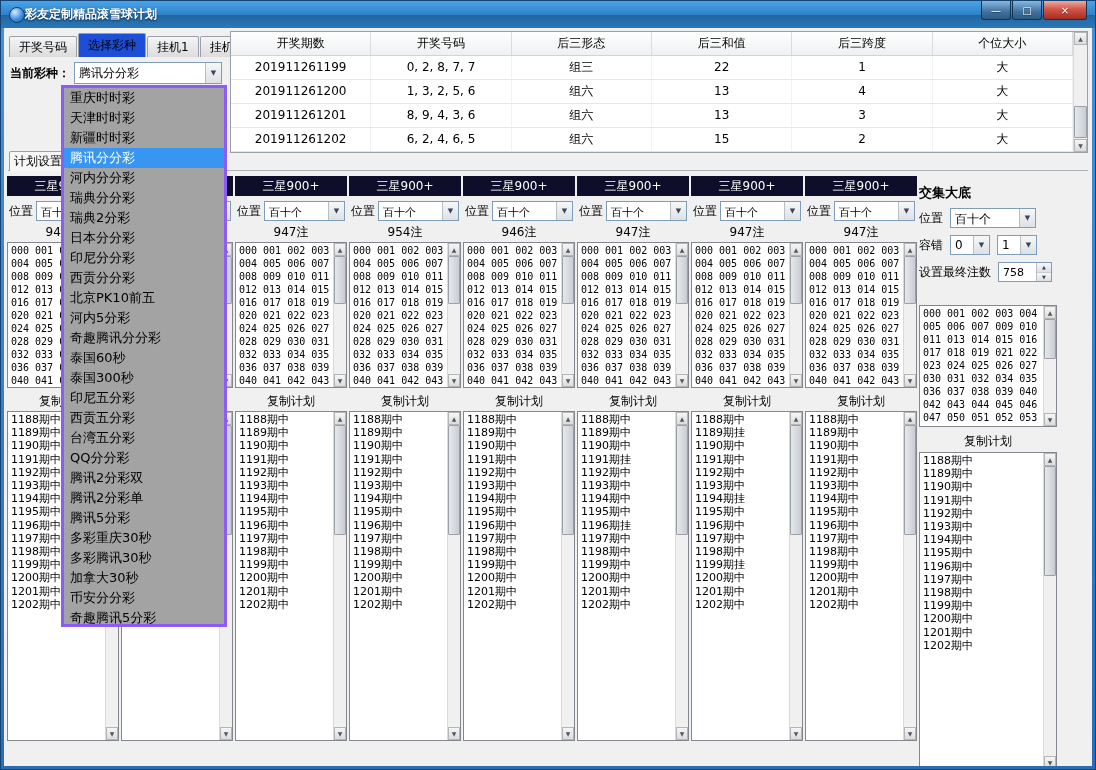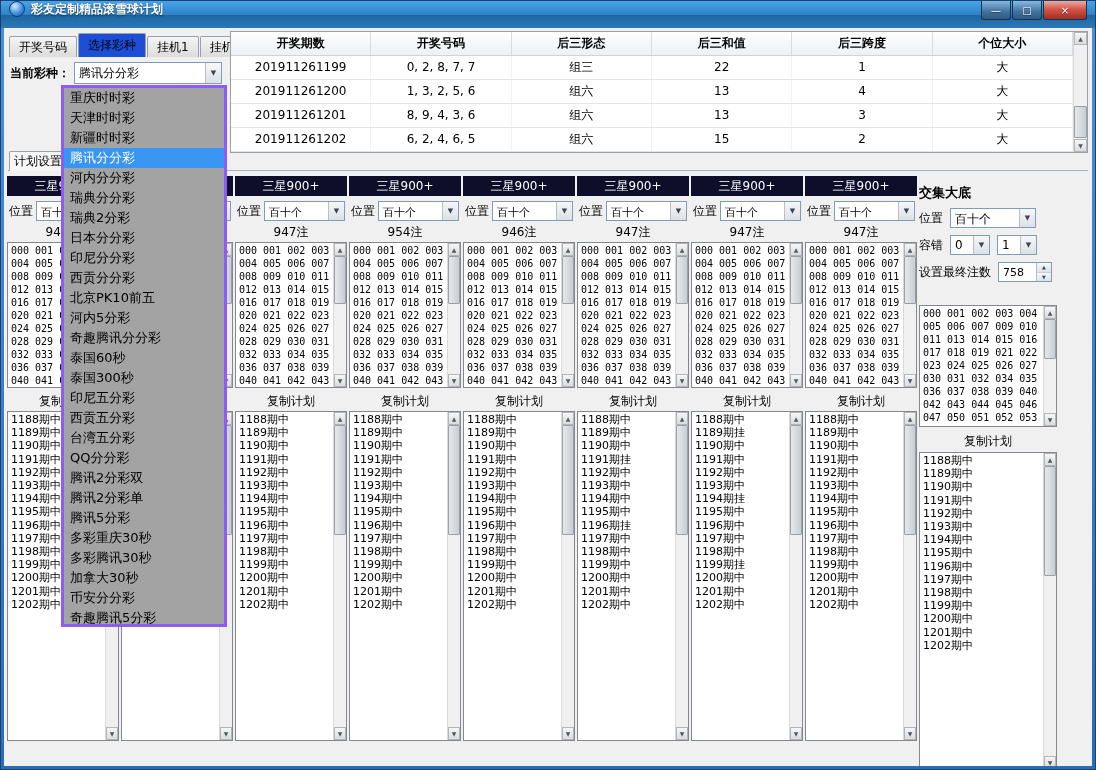--- a/index.html
+++ b/index.html
@@ -1,19 +1,19 @@
 <!DOCTYPE html>
 <html><head>
 <meta charset="utf-8">
 <style>
   *{margin:0;padding:0;box-sizing:border-box;}
   html,body{width:1096px;height:770px;overflow:hidden;}
   body{font-family:"DejaVu Sans","Liberation Sans",sans-serif;font-size:12px;color:#000;}
   .window{position:relative;width:1096px;height:770px;background:linear-gradient(#4a90d9,#2a6db5);border:1px solid #16436f;}
-  .titlebar{position:absolute;top:0;left:0;right:0;height:27px;display:flex;gap:6px;padding:0 8px;
+  .titlebar{position:absolute;top:0;left:0;right:0;height:27px;display:flex;align-items:center;padding:0 8px;
     background:linear-gradient(#4aa3e8 0%,#2f82c8 50%,#1d659f 51%,#2b78b9 100%);}
   .app-icon{width:16px;height:16px;border-radius:50%;flex:none;
     background:radial-gradient(circle at 35% 30%,#d8ecff,#3f8fe0 55%,#155a9e);border:1px solid #0d3f75;}
   .title-text{color:#fff;font-weight:bold;font-size:12px;text-shadow:0 1px 2px rgba(0,0,0,.65);}
   .caption-buttons{position:absolute;top:0;right:8px;display:flex;}
   .cap-btn{width:30px;height:19px;display:flex;align-items:center;justify-content:center;color:#fff;font-size:10px;
     border:1px solid #12344f;border-top:none;border-radius:0 0 3px 3px;margin-left:1px;
     background:linear-gradient(#86b8e0,#41719c 60%,#2d5a85);text-shadow:0 1px 1px rgba(0,0,0,.5);cursor:default;}
   .cap-btn.close{width:44px;background:linear-gradient(#f0ab9f,#d2574a 45%,#a62c20);}
   .client{position:absolute;left:3px;right:3px;top:27px;bottom:3px;background:#f0f0f0;overflow:hidden;}
@@ -30,21 +30,21 @@
   .combo-val{flex:1;font-size:12px;padding:2px 0 0 4px;white-space:nowrap;overflow:hidden;}
   .combo-btn{width:16px;display:flex;align-items:center;justify-content:center;font-size:7px;color:#39465a;
     background:linear-gradient(#f6f7f8,#dde1e6);border-left:1px solid #b8bec6;}
 
   .dropdown-list{position:absolute;left:57px;top:57px;width:166px;height:542px;background:#a3a3a3;
     border:3px solid #8b5cf6;z-index:100;overflow:hidden;}
   .dd-item{height:20px;line-height:20px;padding-left:6px;font-size:13px;white-space:nowrap;}
   .dd-item.selected{background:#3895f2;color:#fff;}
 
   .grid{position:absolute;left:226px;top:3px;width:858px;height:122px;background:#fff;border:1px solid #9aa0a8;}
-  .grid-header{display:flex;height:24px;background:linear-gradient(#fefefe,#eef0f3);border-bottom:1px solid #cfd4da;margin-right:14px;font-weight:bold;}
+  .grid-header{display:flex;height:24px;background:linear-gradient(#fefefe,#eef0f3);border-bottom:1px solid #cfd4da;margin-right:14px;}
   .grid-hcell{flex:1;text-align:center;line-height:23px;font-size:12px;border-right:1px solid #d8dce1;white-space:nowrap;overflow:hidden;}
   .grid-body{margin-right:14px;}
   .grid-row{display:flex;height:24px;border-bottom:1px solid #e4e7ea;background:#fff;}
   .grid-cell{flex:1;text-align:center;line-height:23px;font-size:12px;border-right:1px solid #f0f2f4;white-space:nowrap;overflow:hidden;}
 
   .scrollbar{position:absolute;top:0;right:0;bottom:0;width:13px;background:#f0f0f0;border-left:1px solid #d9d9d9;}
   .grid-sb{width:14px;}
   .sb-btn{position:absolute;left:0;right:0;height:13px;font-size:6px;color:#4d5a68;display:flex;align-items:center;justify-content:center;
     background:linear-gradient(#f6f6f6,#dcdcdc);border:1px solid #b5b5b5;}
   .sb-up{top:0;}

